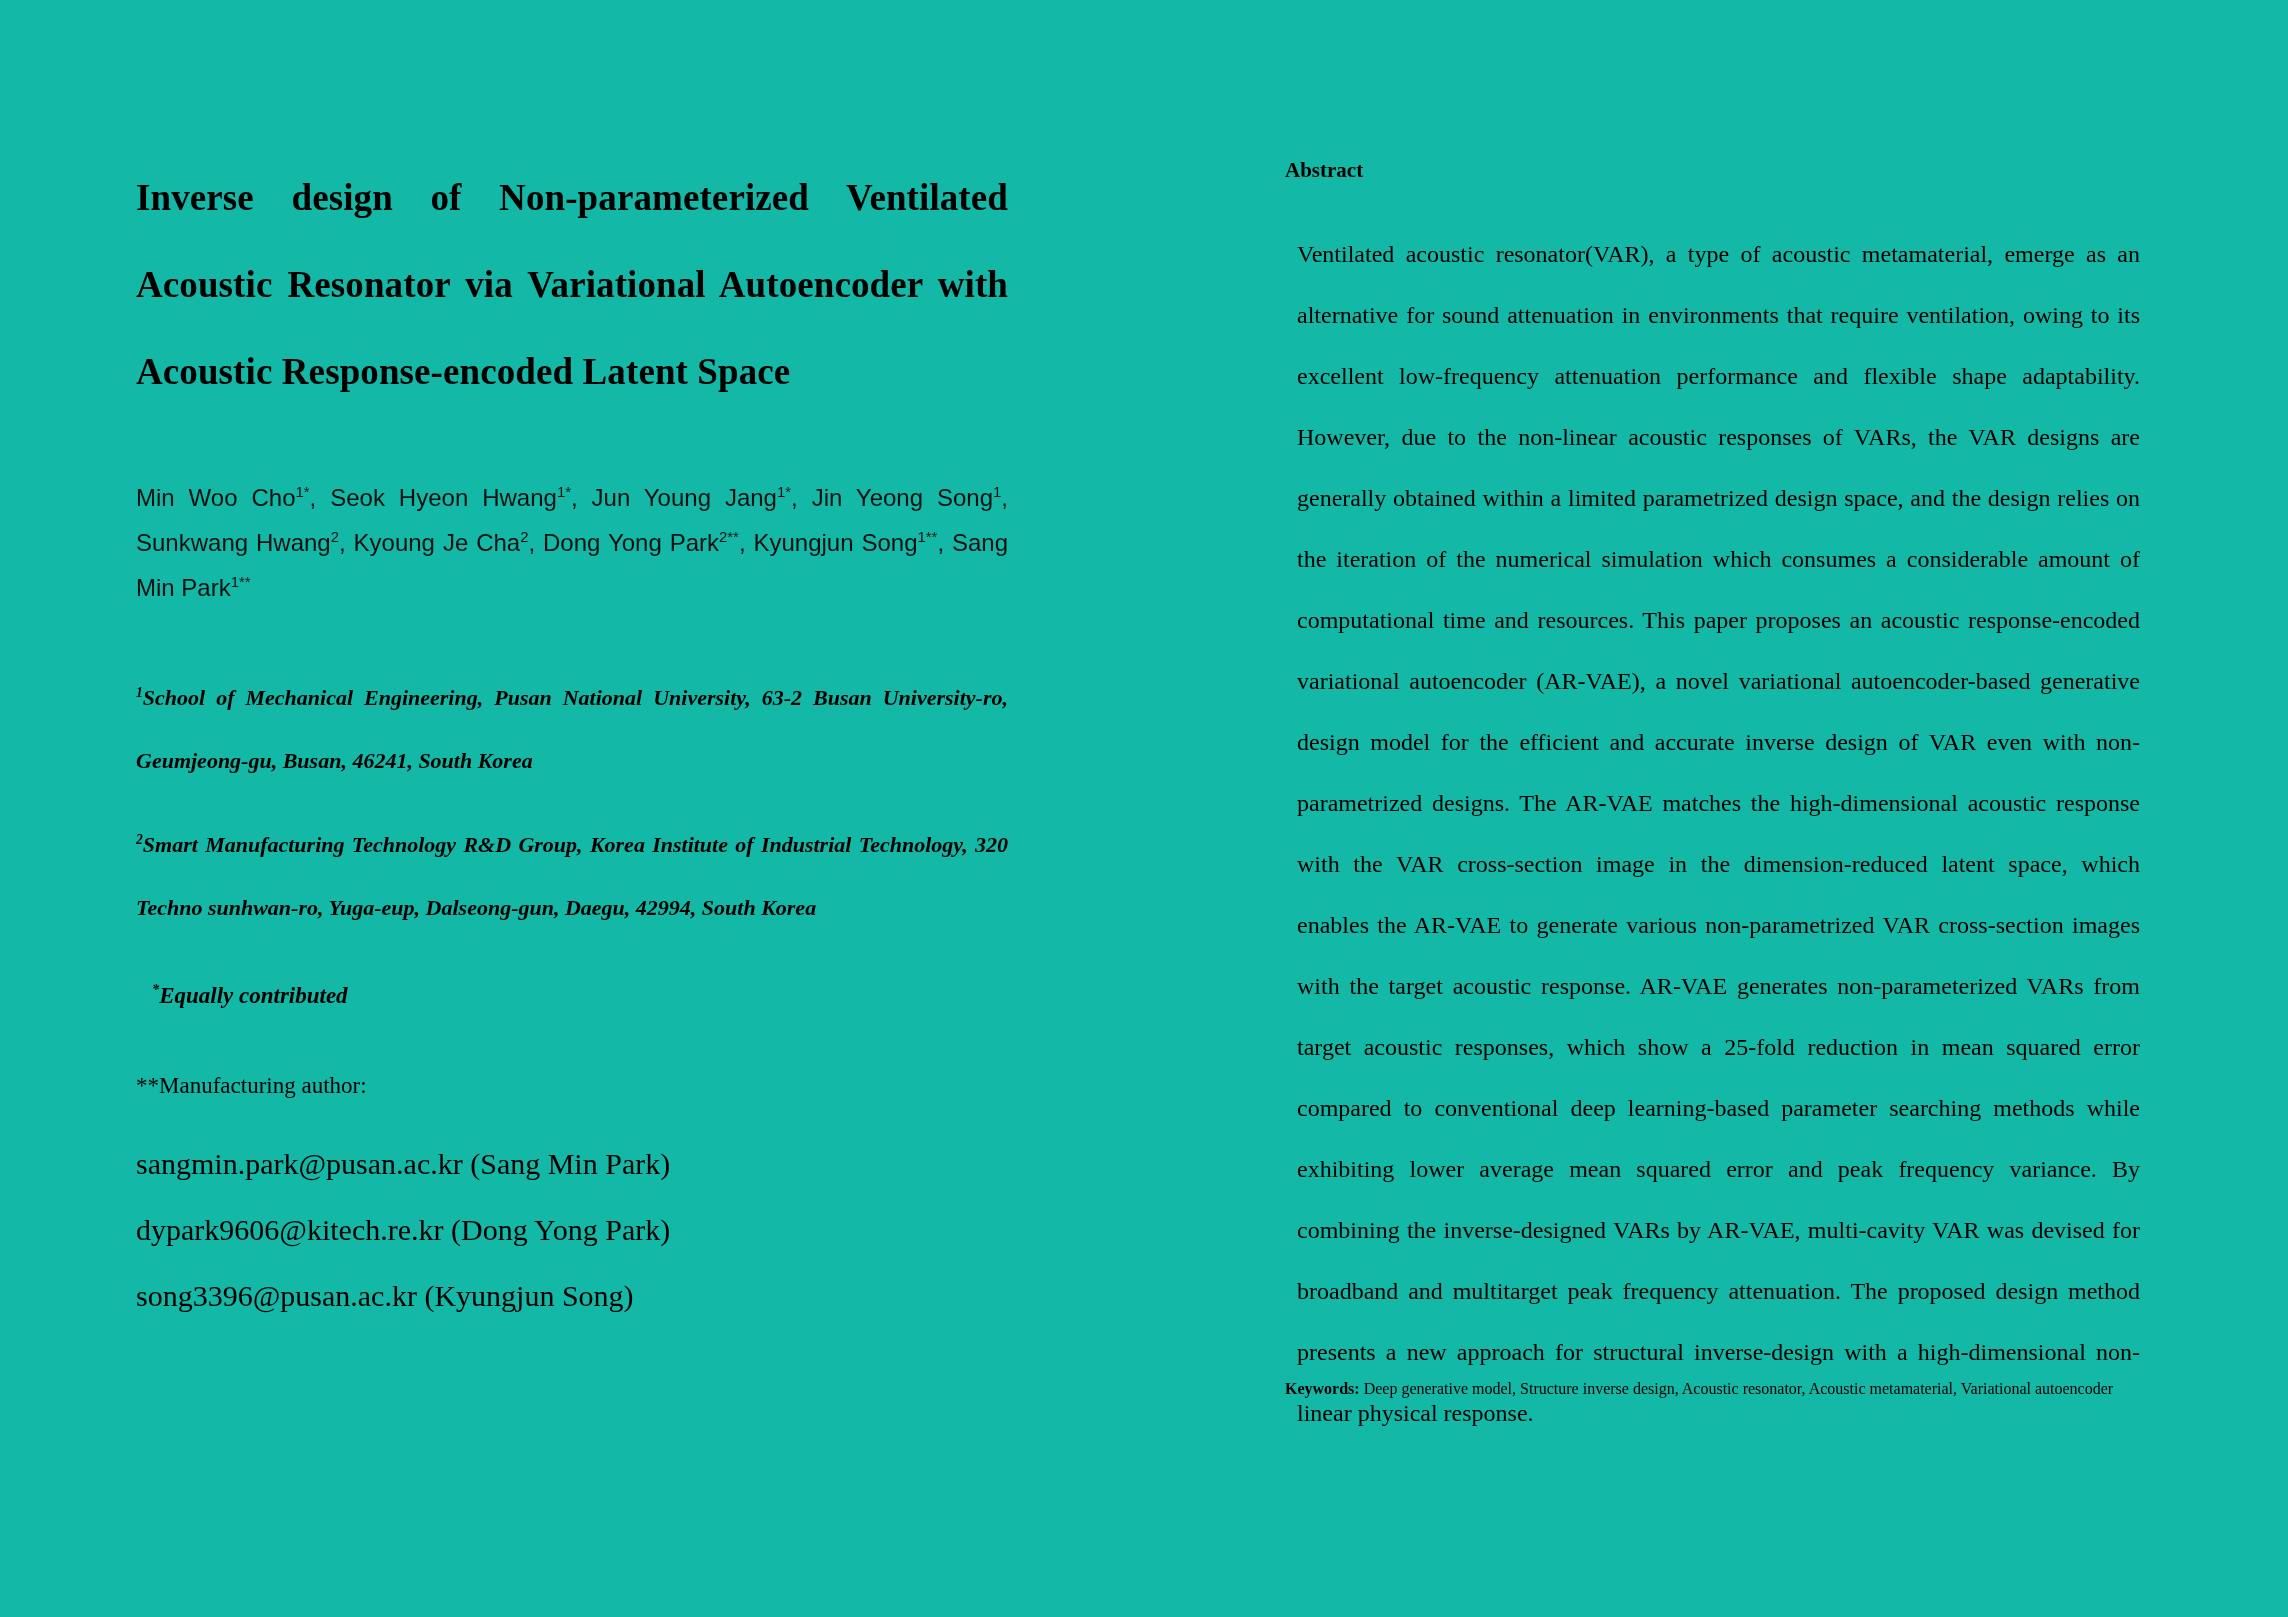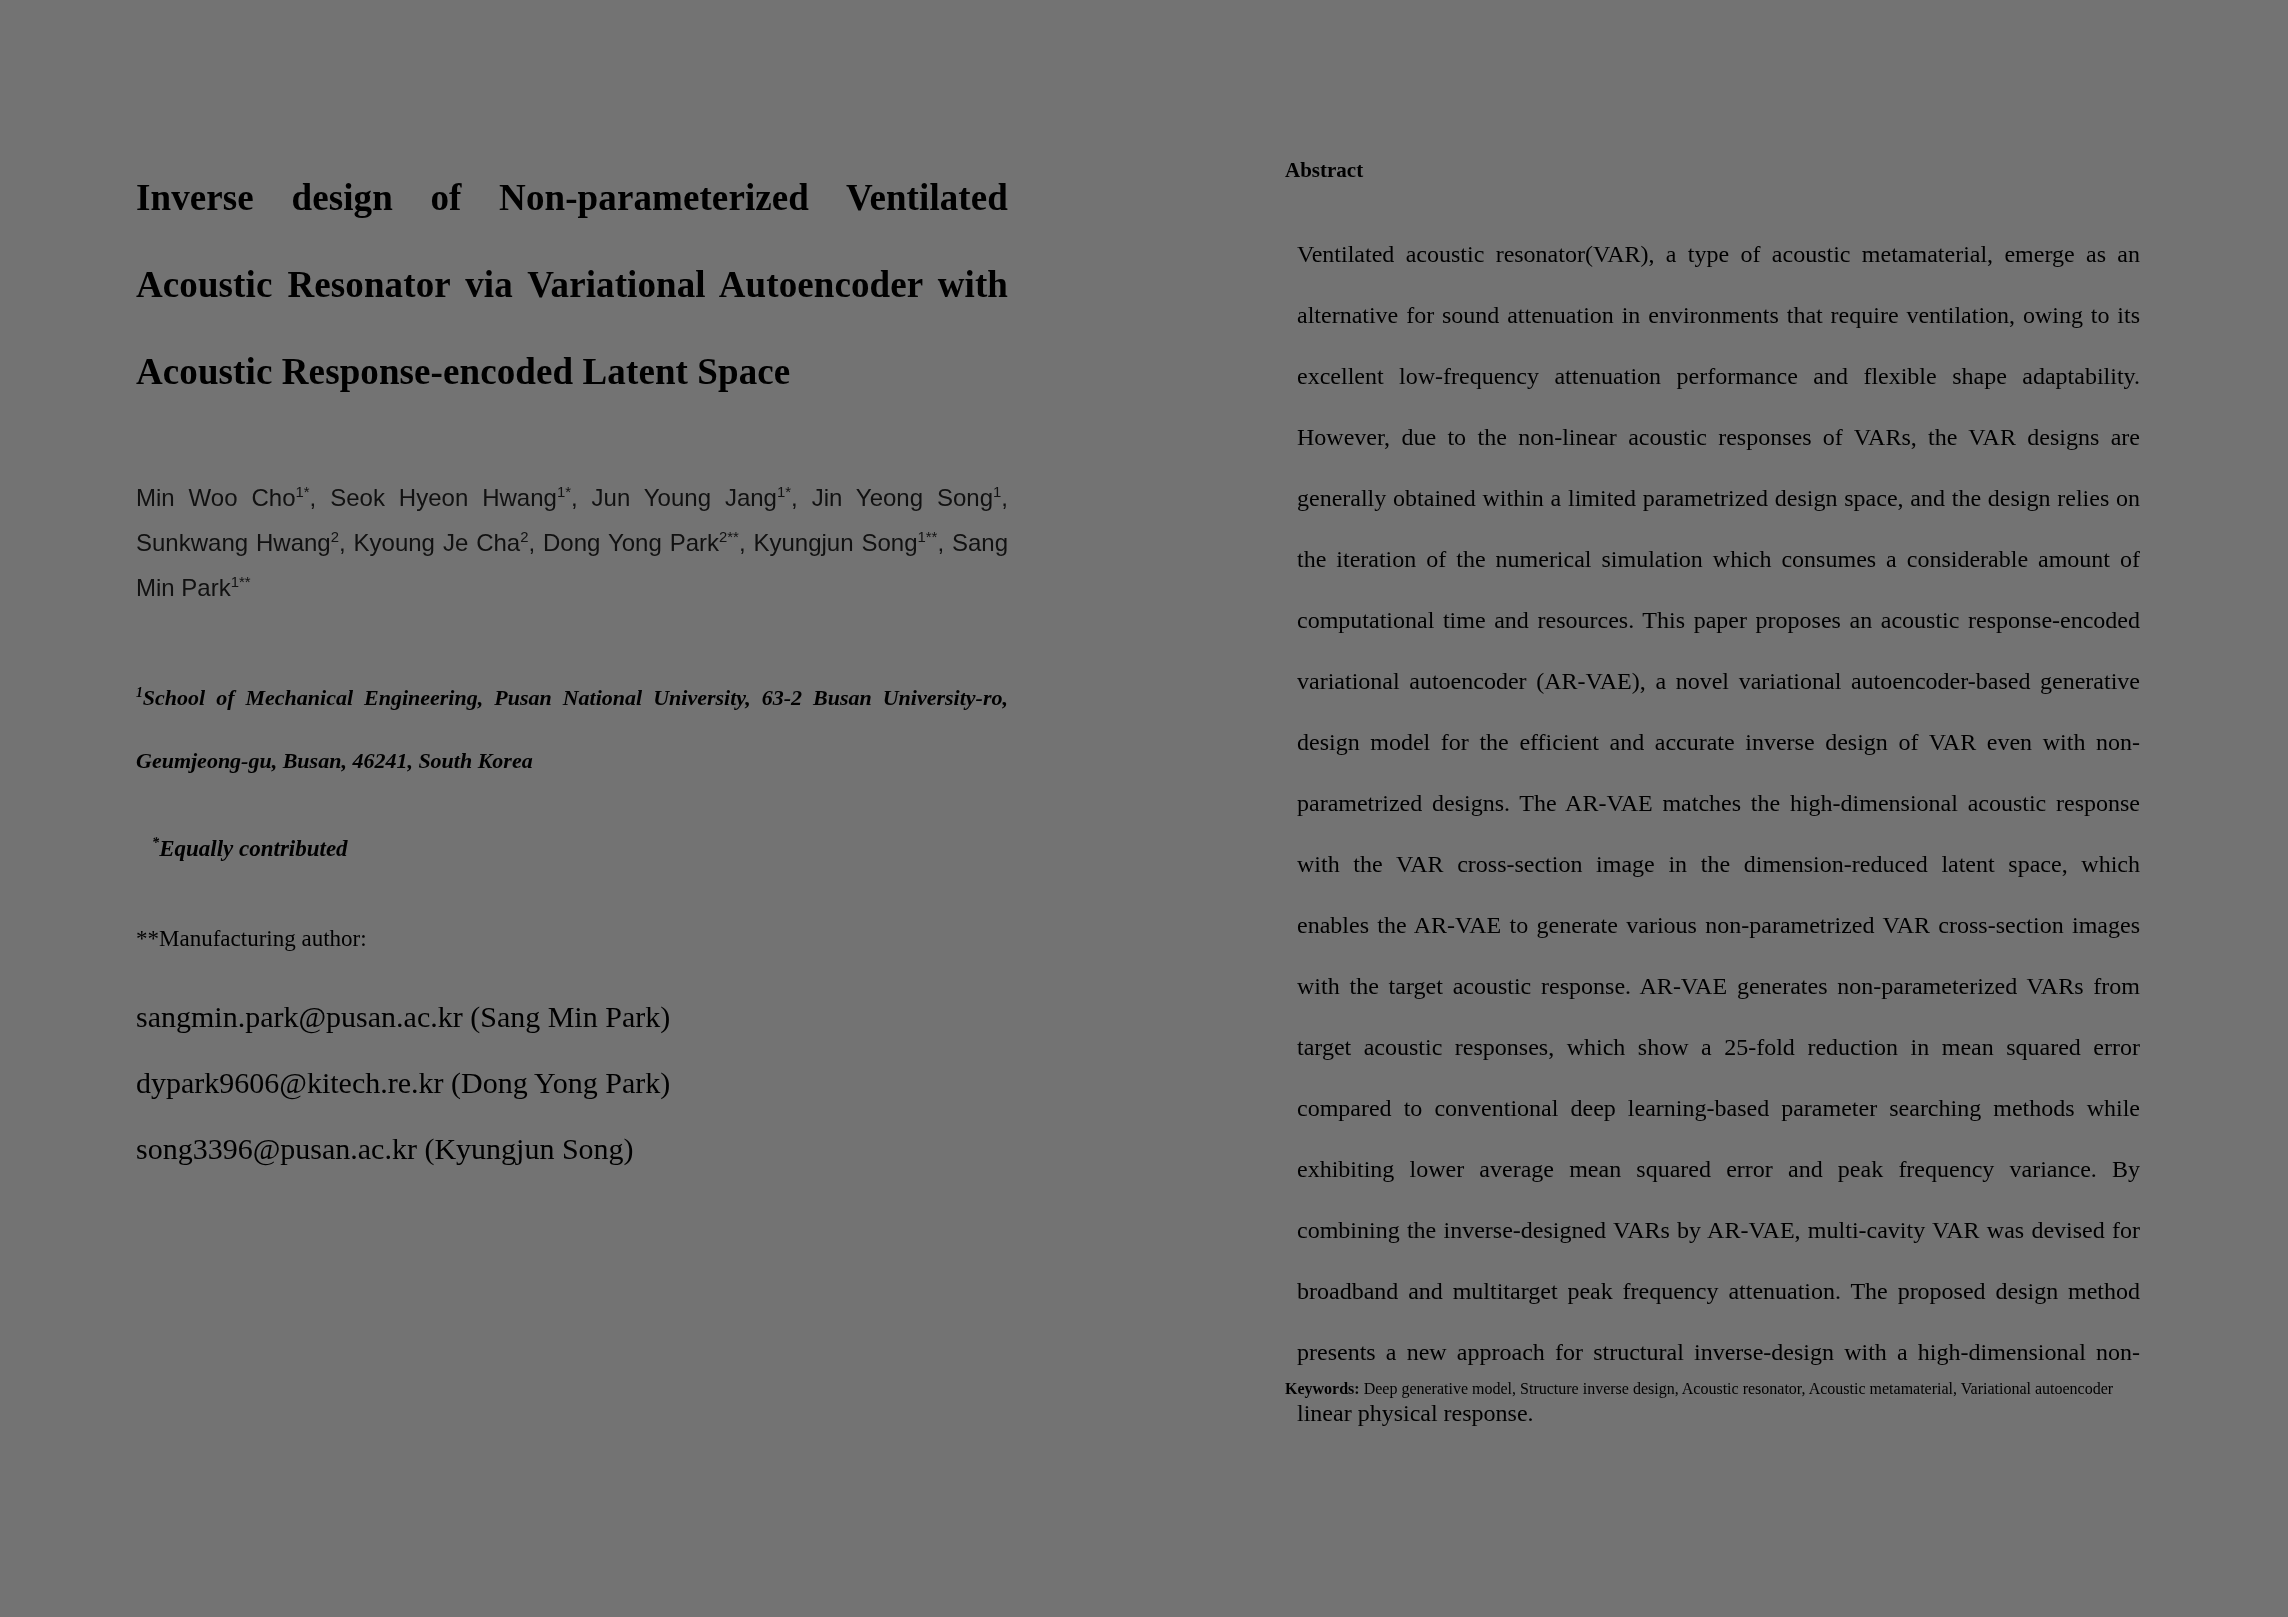--- a/index.html
+++ b/index.html
@@ -6,21 +6,21 @@
   html, body {
     margin: 0;
     padding: 0;
     background: #ffffff;
   }
 
   .page {
     position: relative;
     width: 2288px;
     height: 1618px;
-    background: #737373;
+    background: #14b8a6;
     overflow: hidden;
     font-family: "Liberation Serif", "DejaVu Serif", serif;
     color: #000000;
   }
 
   
   .col-left {
     position: absolute;
     left: 136px;
     top: 154px;
@@ -149,20 +149,21 @@
   <div class="col-left">
 
     <h1 class="paper-title">Inverse design of Non-parameterized Ventilated Acoustic Resonator via Variational Autoencoder with Acoustic Response-encoded Latent Space</h1>
 
     <div class="author-block">
       <span>Min Woo Cho</span><sup>1*</sup><span>, Seok Hyeon Hwang</span><sup>1*</sup><span>, Jun Young Jang</span><sup>1*</sup><span>, Jin Yeong Song</span><sup>1</sup><span>, Sunkwang Hwang</span><sup>2</sup><span>, Kyoung Je Cha</span><sup>2</sup><span>, Dong Yong Park</span><sup>2**</sup><span>,  Kyungjun Song</span><sup>1**</sup><span>, Sang Min Park</span><sup>1**</sup>
     </div>
 
     <div class="affil-block">
       <p class="affil"><sup>1</sup><span>School of Mechanical Engineering, Pusan National University, 63-2 Busan University-ro, Geumjeong-gu, Busan, 46241, South Korea</span></p>
+      <p class="affil"><sup>2</sup><span>Smart Manufacturing Technology R&amp;D Group, Korea Institute of Industrial Technology, 320 Techno sunhwan-ro, Yuga-eup, Dalseong-gun, Daegu, 42994, South Korea</span></p>
     </div>
 
     <div class="notes-block">
       <p class="equal-note"><sup>*</sup><span>Equally contributed</span></p>
       <p class="corr-label">**Manufacturing author:</p>
       <p class="email-line">sangmin.park@pusan.ac.kr (Sang Min Park)</p>
       <p class="email-line">dypark9606@kitech.re.kr (Dong Yong Park)</p>
       <p class="email-line">song3396@pusan.ac.kr (Kyungjun Song)</p>
     </div>
 

